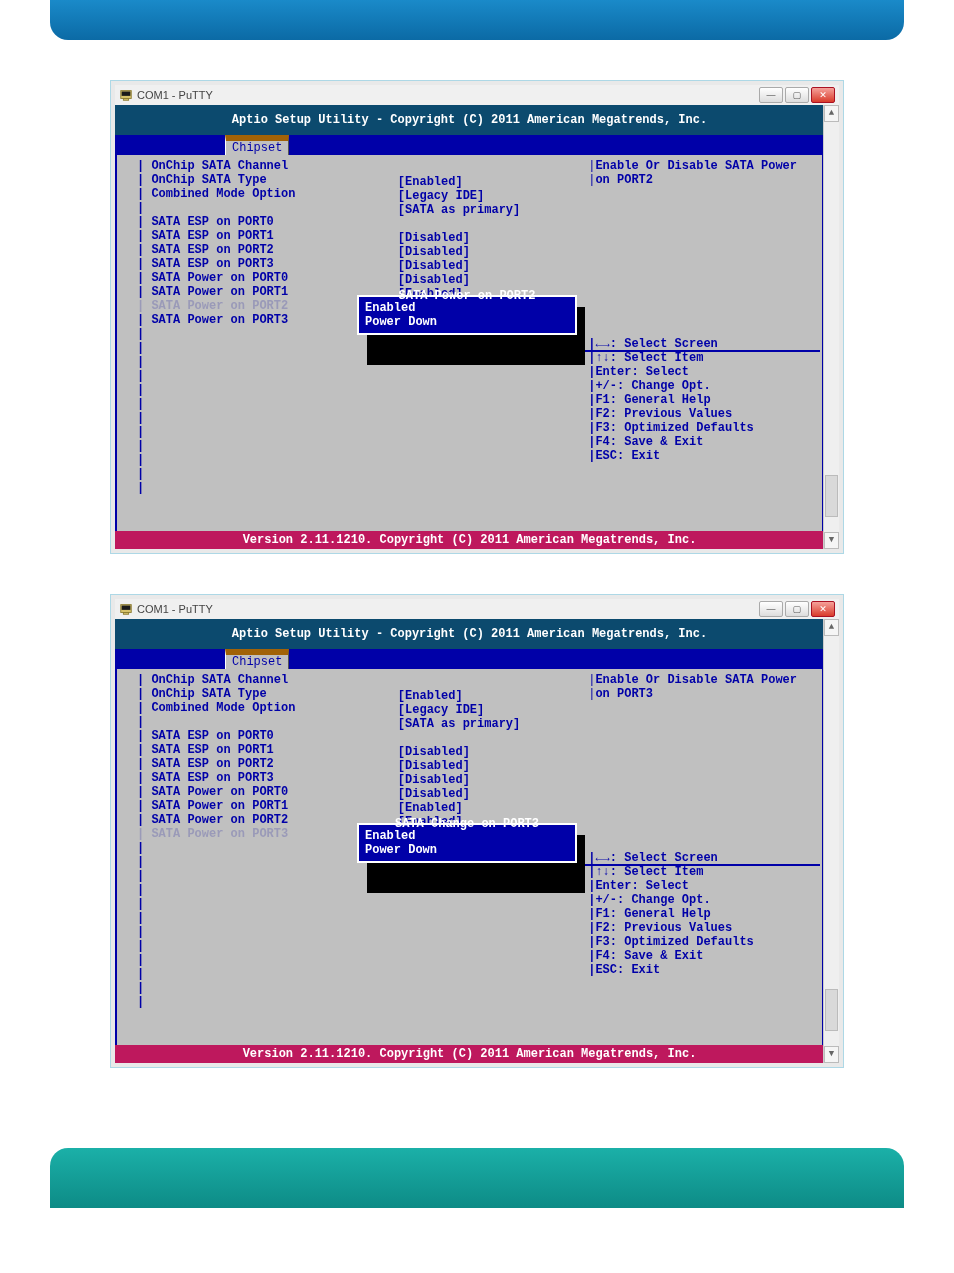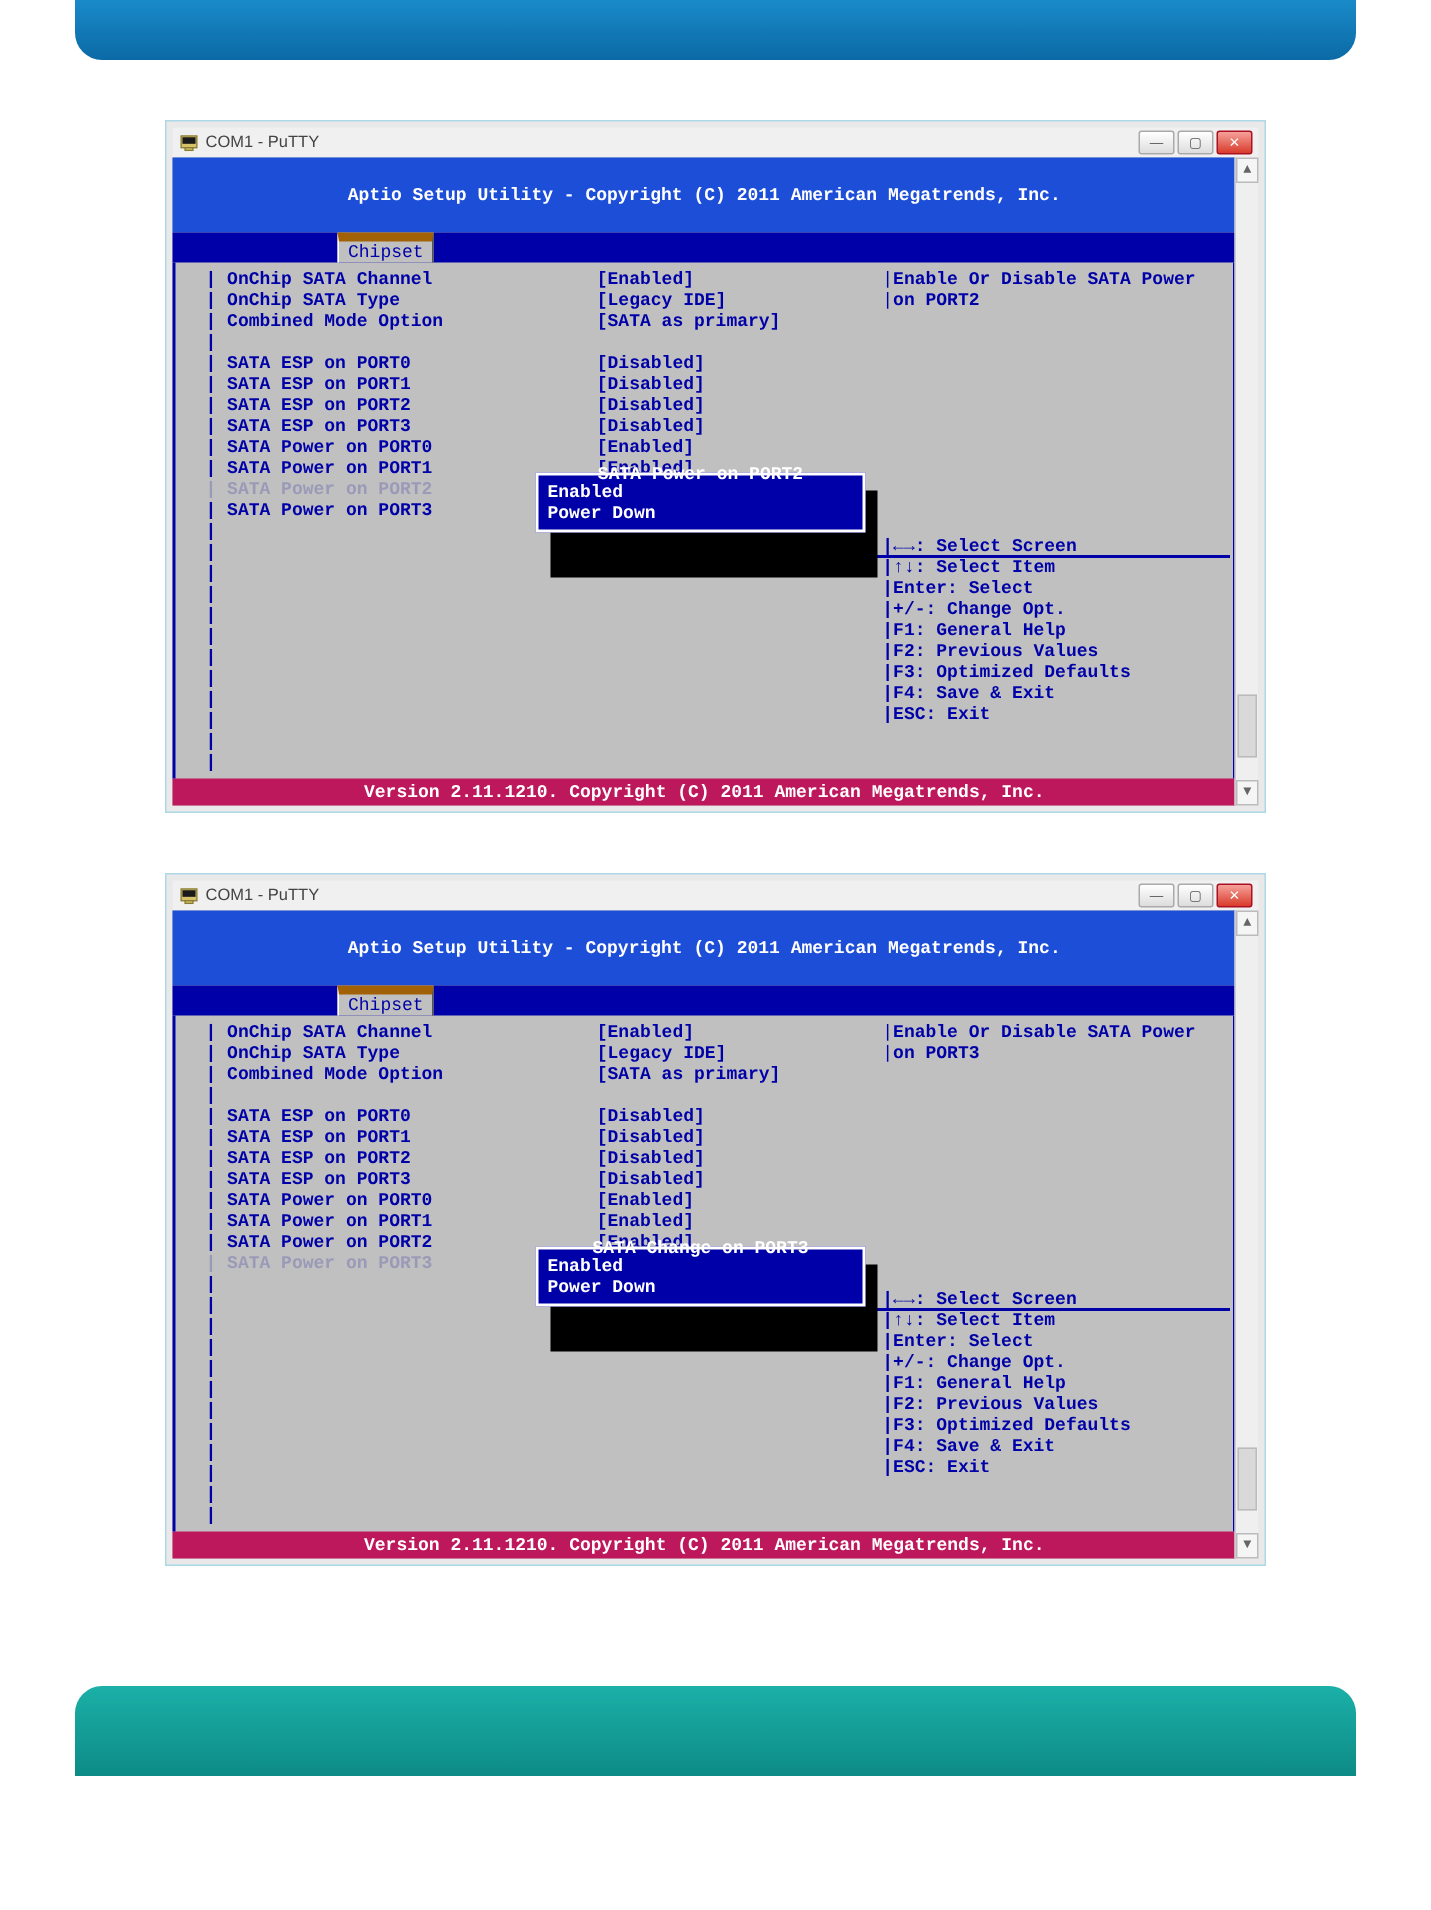--- a/index.html
+++ b/index.html
@@ -13,26 +13,26 @@
 .win-icon{width:14px;height:14px;}
 .win-ctrls{display:flex;gap:2px;}
 .win-btn{width:22px;height:14px;border:1px solid #aaa;background:linear-gradient(#fff,#ddd);border-radius:2px;display:flex;align-items:center;justify-content:center;font-size:9px;line-height:1;font-family:Arial;}
 .win-btn.close{background:linear-gradient(#f5a19a,#d93b2b);border-color:#a12;color:#fff;}
 .terminal{background:#c0c0c0;position:relative;font-family:"Lucida Console","Courier New",monospace;font-size:12px;line-height:14px;color:#0000a8;}
 .terminal .scrollbar{position:absolute;top:0;right:0;bottom:0;width:15px;background:#efefef;border-left:1px solid #ccc;display:flex;flex-direction:column;align-items:stretch;}
 .sb-btn{height:15px;background:#f5f5f5;border:1px solid #bbb;font-size:9px;text-align:center;color:#666;}
 .sb-track{flex:1;position:relative;background:#efefef;}
 .sb-thumb{position:absolute;left:1px;right:1px;height:40px;bottom:15px;background:#d9d9d9;border:1px solid #bbb;}
 .bios{margin-right:15px;}
-.hdrbar{background:#1d4ed8;color:#fff;text-align:center;padding:18px 0;font-weight:bold;}
+.hdrbar{background:#0c4a6e;color:#fff;text-align:center;padding:8px 0;font-weight:bold;}
 .tabrow{background:#0000a8;color:#fff;display:flex;padding-left:110px;}
 .tab{background:#c0c0c0;color:#0000a8;padding:0 6px;font-weight:normal;border-top:6px solid #a16207;border-left:1px solid #fff;border-right:1px solid #555;}
 .body-zone{display:flex;border-left:2px solid #0000a8;border-right:2px solid #0000a8;border-bottom:0;min-height:340px;position:relative;}
 .col-left{flex:0 0 37%;padding:4px 0 4px 20px;}
-.col-mid{flex:0 0 27%;padding:4px 0;}
+.col-mid{flex:0 0 27%;padding:20px 0;}
 .col-right{flex:1;padding:4px 2px 4px 0;position:relative;}
 .vr{color:#0000a8;}
 .row{white-space:pre;height:14px;font-weight:bold;}
 .dim{color:#9a9ab8;}
 .popup{position:absolute;background:#0000a8;color:#fff;border:2px solid #fff;z-index:20;}
 .popup-title{position:absolute;top:-8px;left:0;right:0;text-align:center;font-weight:bold;}
 .popup-title span{padding:0 4px;}
 .popup-body{padding:4px 6px;font-weight:bold;}
 .popup-shadow{position:absolute;background:#000;z-index:15;}
 .footer-bar{background:#be185d;color:#fff;text-align:center;padding:2px 0;font-weight:bold;}

